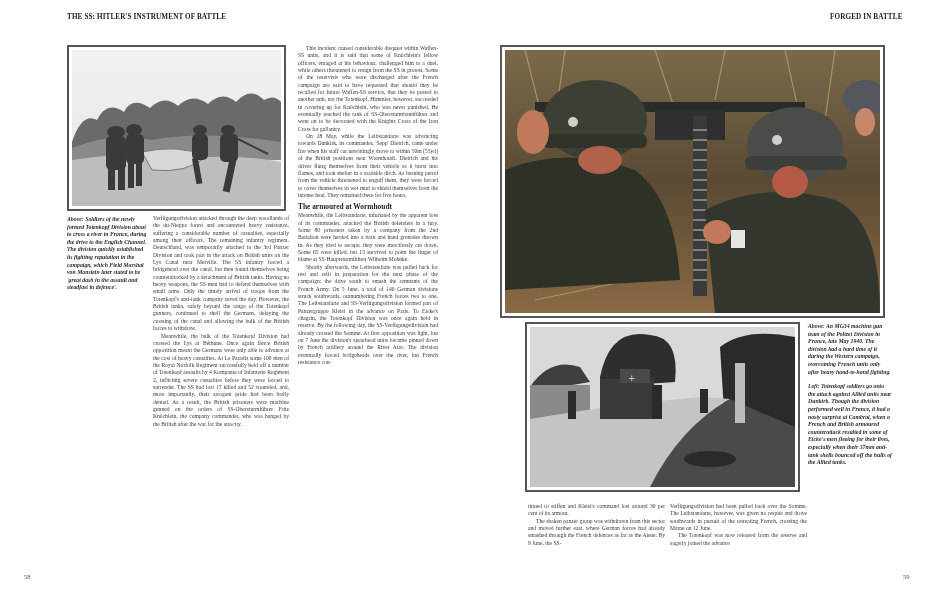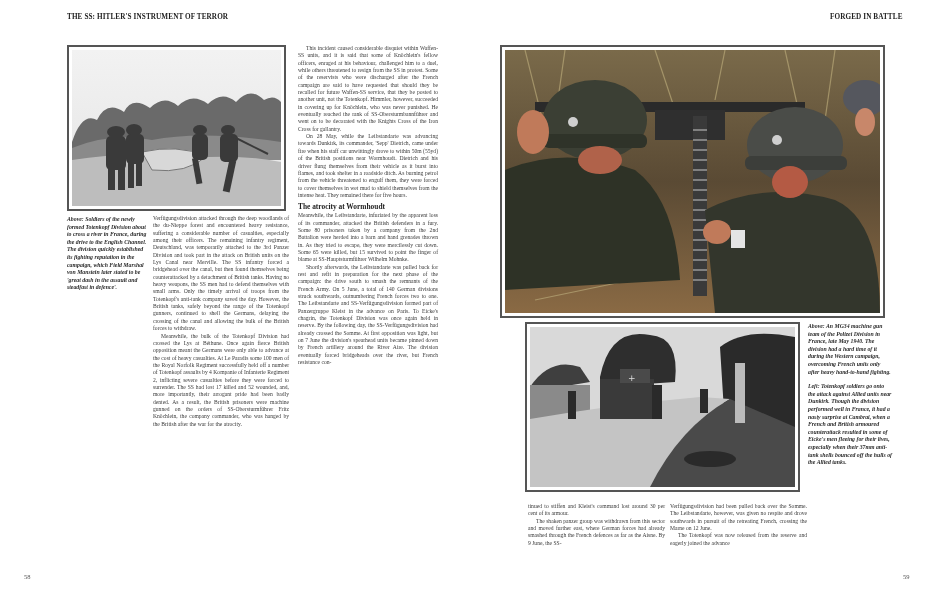--- a/index.html
+++ b/index.html
@@ -13,21 +13,21 @@
   .col p.first { text-indent:0; }
   .col p + p { margin-top:0; }
   .caption { position:absolute; font-size:5.8px; line-height:7.6px; font-style:italic; font-weight:bold; color:#2a2a2a; }
   .caption p { margin:0 0 7px 0; }
   .subhead { font-weight:bold; font-size:7.4px; line-height:9px; margin:3px 0 1px 0; color:#1e1e1e; text-indent:0; }
   svg { display:block; }
 </style>
 </head>
 <body>
 
-<div class="runhead" style="left:67px;">THE SS: HITLER'S INSTRUMENT OF TERROR</div>
+<div class="runhead" style="left:67px;">THE SS: HITLER'S INSTRUMENT OF BATTLE</div>
 
 <div class="photo" style="left:67px; top:45px; width:219px; height:166px;">
   <div class="inner">
     <svg width="209" height="156" viewBox="0 0 209 156">
       <defs>
         <linearGradient id="sky1" x1="0" y1="0" x2="0" y2="1">
           <stop offset="0" stop-color="#f2f2f2"></stop>
             <stop offset="1" stop-color="#e4e4e4"></stop>
         </linearGradient>
       </defs>
@@ -65,21 +65,21 @@
 </div>
 
 <div class="col" style="left:153px; top:215px; width:136px;">
   <p class="first">Verfügungsdivision attacked through the deep woodlands of the du-Nieppe forest and encountered heavy resistance, suffering a considerable number of casualties, especially among their officers. The remaining infantry regiment, Deutschland, was temporarily attached to the 3rd Panzer Division and took part in the attack on British units on the Lys Canal near Merville. The SS infantry forced a bridgehead over the canal, but then found themselves being counterattacked by a detachment of British tanks. Having no heavy weapons, the SS men had to defend themselves with small arms. Only the timely arrival of troops from the Totenkopf's anti-tank company saved the day. However, the British tanks, safely beyond the range of the Totenkopf gunners, continued to shell the Germans, delaying the crossing of the canal and allowing the bulk of the British forces to withdraw.</p>
   <p>Meanwhile, the bulk of the Totenkopf Division had crossed the Lys at Béthune. Once again fierce British opposition meant the Germans were only able to advance at the cost of heavy casualties. At Le Paradis some 100 men of the Royal Norfolk Regiment successfully held off a number of Totenkopf assaults by 4 Kompanie of Infanterie Regiment 2, inflicting severe casualties before they were forced to surrender. The SS had lost 17 killed and 52 wounded, and, more importantly, their arrogant pride had been badly dented. As a result, the British prisoners were machine gunned on the orders of SS-Obersturmführer Fritz Knöchlein, the company commander, who was hanged by the British after the war for the atrocity.</p>
 </div>
 
 <div class="col" style="left:298px; top:45px; width:140px;">
   <p>This incident caused considerable disquiet within Waffen-SS units, and it is said that some of Knöchlein's fellow officers, enraged at his behaviour, challenged him to a duel, while others threatened to resign from the SS in protest. Some of the reservists who were discharged after the French campaign are said to have requested that should they be recalled for future Waffen-SS service, that they be posted to another unit, not the Totenkopf. Himmler, however, succeeded in covering up for Knöchlein, who was never punished. He eventually reached the rank of SS-Obersturmbannführer and went on to be decorated with the Knights Cross of the Iron Cross for gallantry.</p>
   <p>On 28 May, while the Leibstandarte was advancing towards Dunkirk, its commander, 'Sepp' Dietrich, came under fire when his staff car unwittingly drove to within 50m (55yd) of the British positions near Wormhoudt. Dietrich and his driver flung themselves from their vehicle as it burst into flames, and took shelter in a roadside ditch. As burning petrol from the vehicle threatened to engulf them, they were forced to cover themselves in wet mud to shield themselves from the intense heat. They remained there for five hours.</p>
-  <div class="subhead">The atrocity at Wormhoudt</div>
+  <div class="subhead">The armoured at Wormhoudt</div>
   <p class="first">Meanwhile, the Leibstandarte, infuriated by the apparent loss of its commander, attacked the British defenders in a fury. Some 80 prisoners taken by a company from the 2nd Battalion were herded into a barn and hand grenades thrown in. As they tried to escape, they were mercilessly cut down. Some 65 were killed, but 15 survived to point the finger of blame at SS-Hauptsturmführer Wilhelm Mohnke.</p>
   <p>Shortly afterwards, the Leibstandarte was pulled back for rest and refit in preparation for the next phase of the campaign: the drive south to smash the remnants of the French Army. On 5 June, a total of 140 German divisions struck southwards, outnumbering French forces two to one. The Leibstandarte and SS-Verfügungsdivision formed part of Panzergruppe Kleist in the advance on Paris. To Eicke's chagrin, the Totenkopf Division was once again held in reserve. By the following day, the SS-Verfügungsdivision had already crossed the Somme. At first opposition was light, but on 7 June the division's spearhead units became pinned down by French artillery around the River Aire. The division eventually forced bridgeheads over the river, but French resistance con-</p>
 </div>
 
 <div class="folio" style="left:24px;">58</div>
 
 <div class="runhead" style="left:810px;margin-left:20px;">FORGED IN BATTLE</div>
 
 <div class="photo" style="left:500px; top:45px; width:385px; height:273px;">
   <div class="inner">

